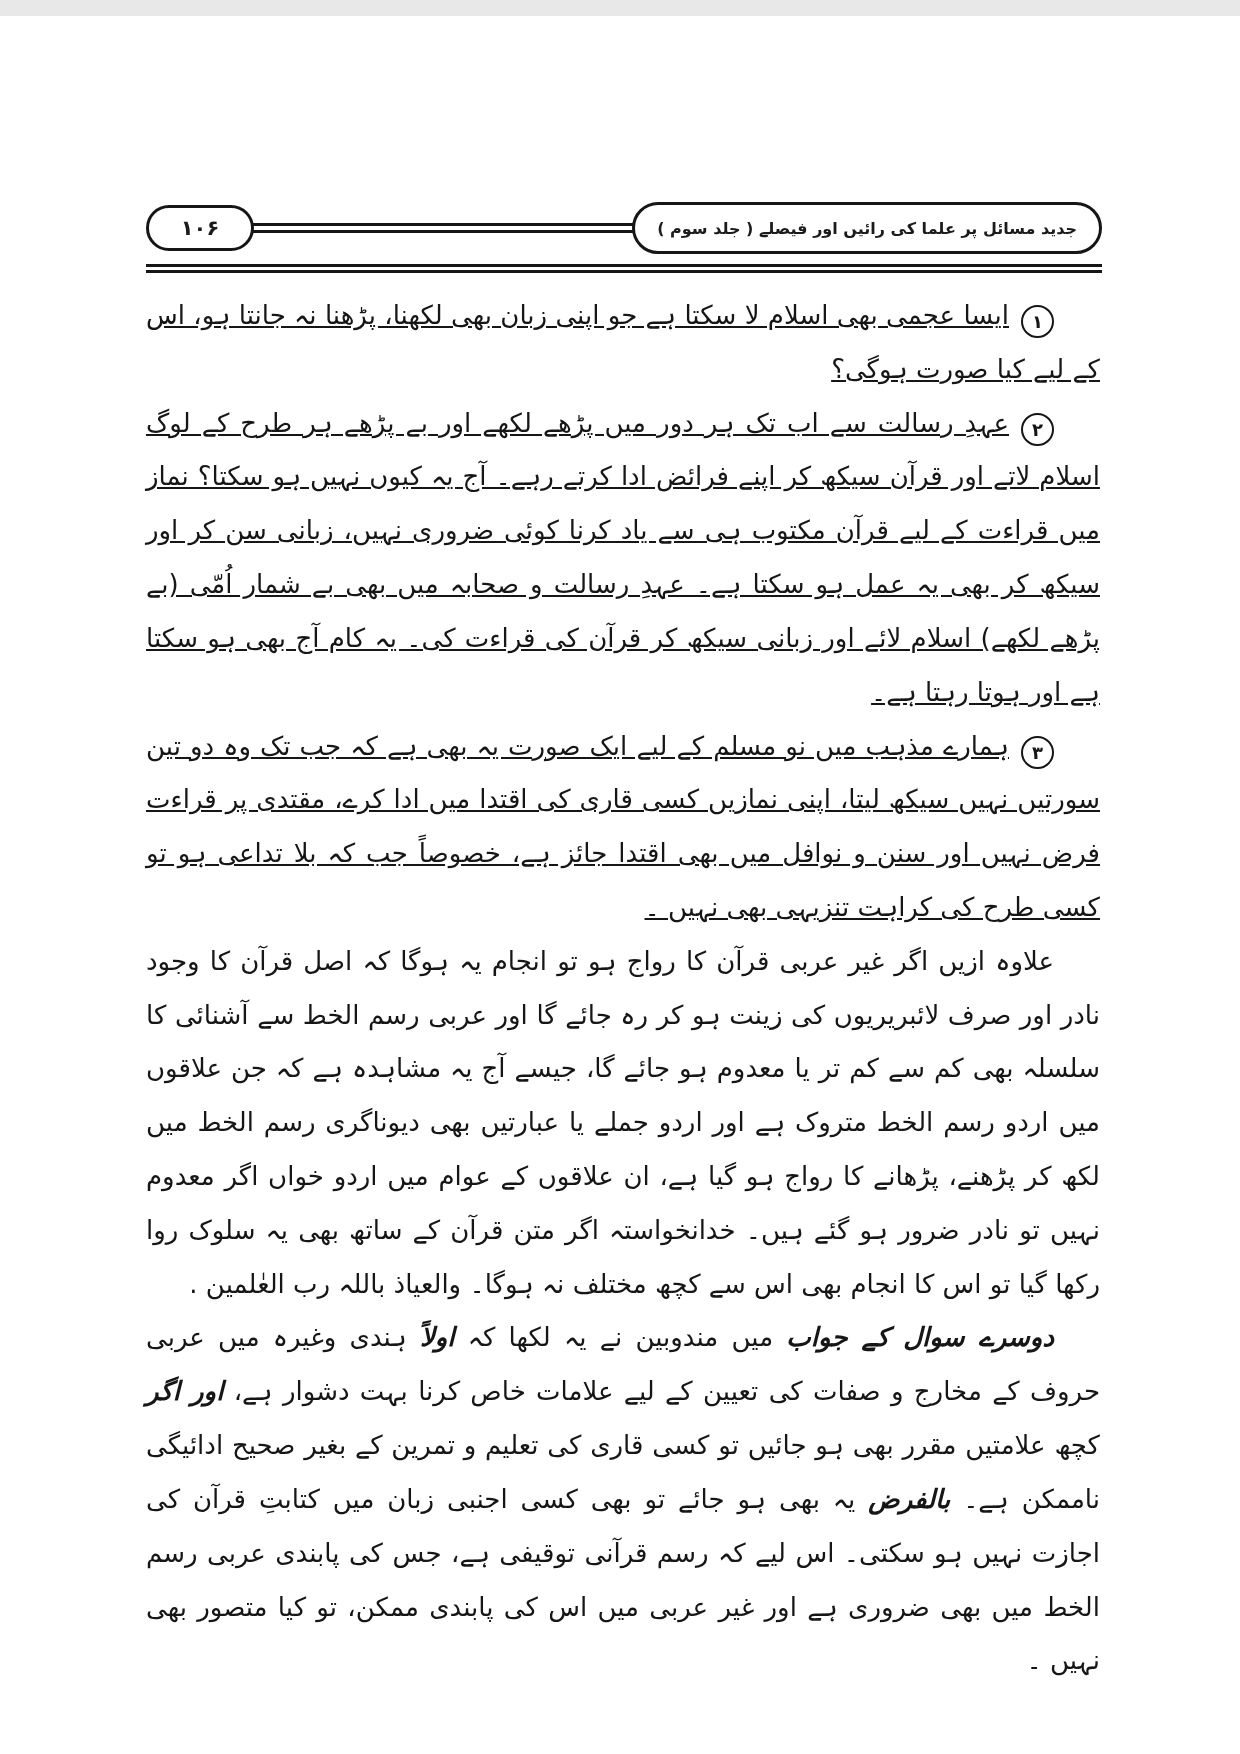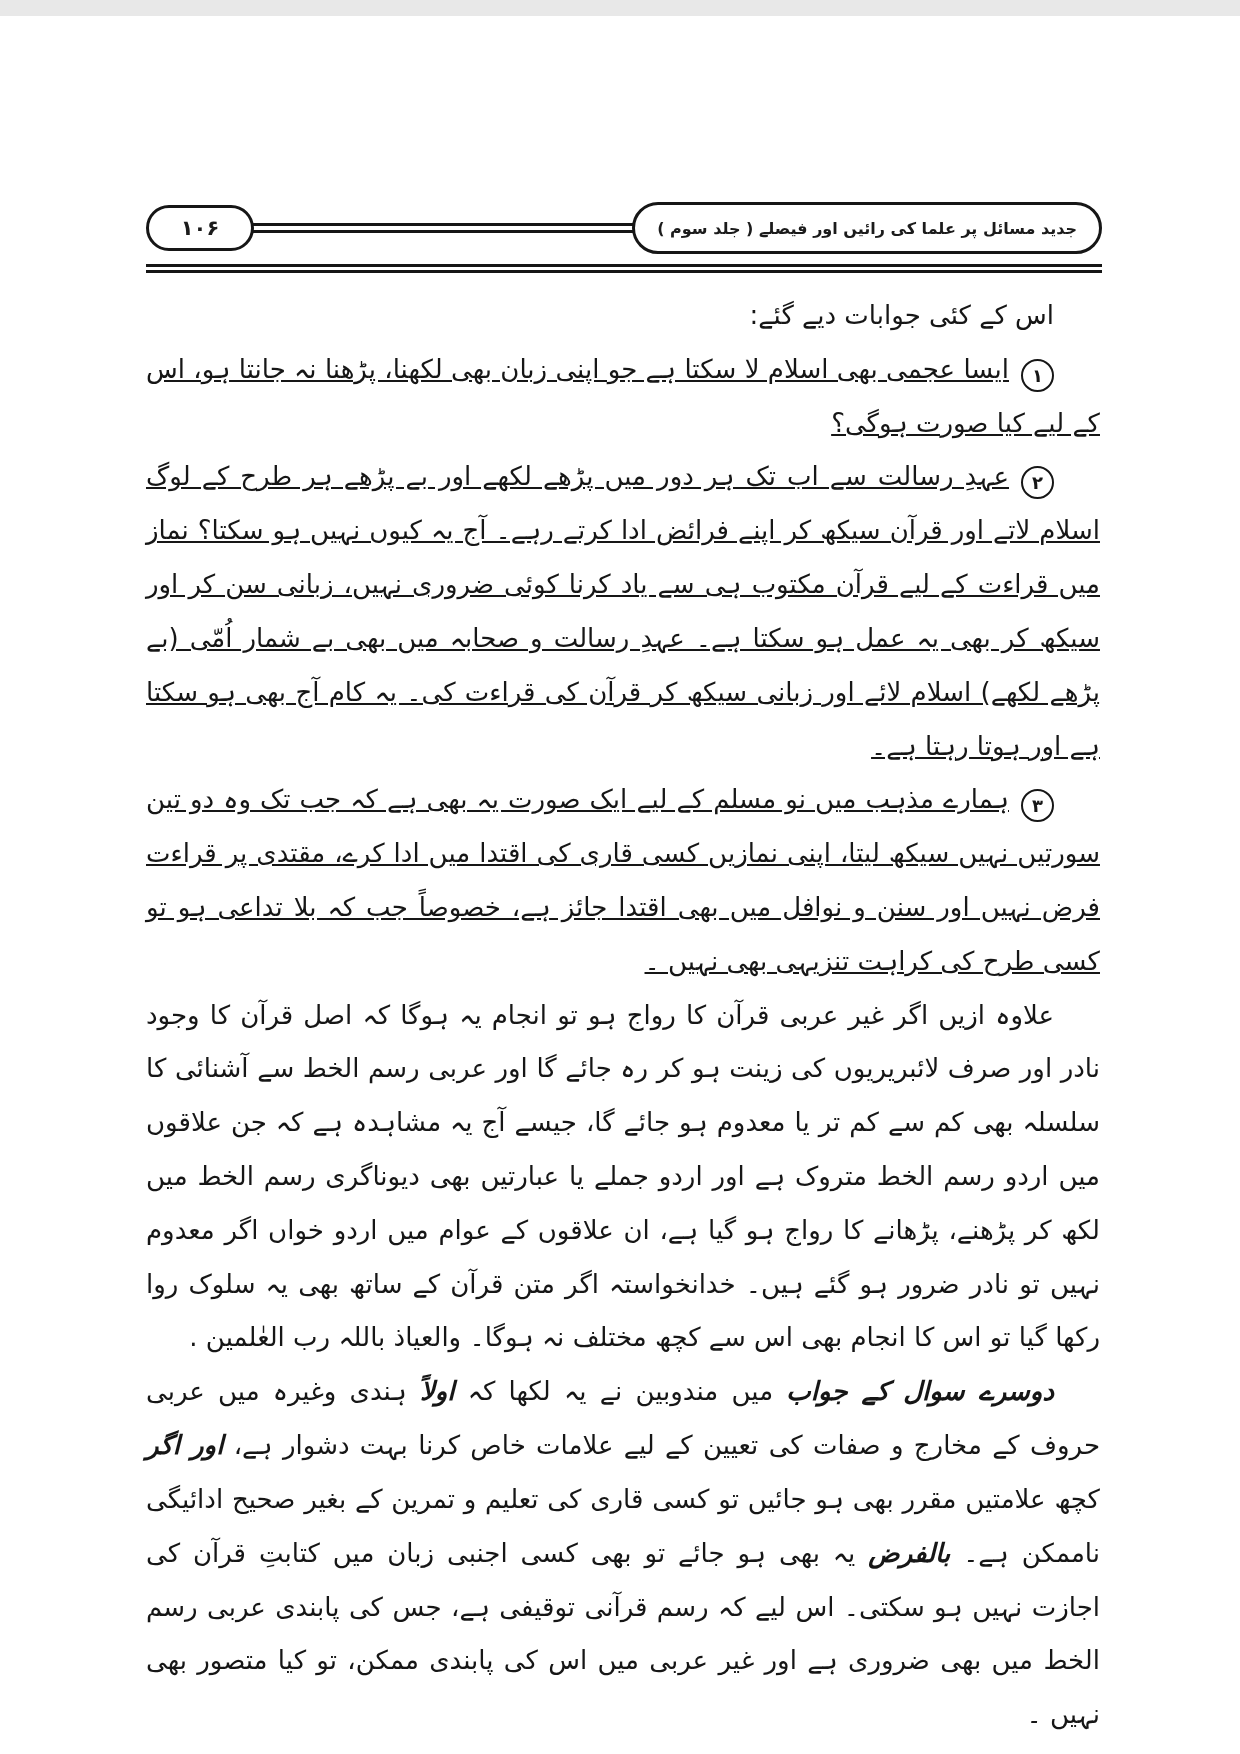--- a/index.html
+++ b/index.html
@@ -100,21 +100,20 @@
     <div class="pill pill-title">
       <span>جدید مسائل پر علما کی رائیں اور فیصلے ( جلد سوم )</span>
     </div>
   </div>
 
   <div class="double-rule"></div>
 
   <div class="body-text">
 
 
-    <p class="para-indent">اس کے کئی جوابات دیے گئے:</p>
 
     <p class="item">
       <span class="circ-num">۱</span><span>ایسا عجمی بھی اسلام لا سکتا ہے جو اپنی زبان بھی لکھنا، پڑھنا نہ جانتا ہو، اس کے لیے کیا صورت ہوگی؟</span>
     </p>
 
     <p class="item">
       <span class="circ-num">۲</span><span>عہدِ رسالت سے اب تک ہر دور میں پڑھے لکھے اور بے پڑھے ہر طرح کے لوگ اسلام لاتے اور قرآن سیکھ کر اپنے فرائض ادا کرتے رہے۔ آج یہ کیوں نہیں ہو سکتا؟ نماز میں قراءت کے لیے قرآن مکتوب ہی سے یاد کرنا کوئی ضروری نہیں، زبانی سن کر اور سیکھ کر بھی یہ عمل ہو سکتا ہے۔ عہدِ رسالت و صحابہ میں بھی بے شمار اُمّی (بے پڑھے لکھے) اسلام لائے اور زبانی سیکھ کر قرآن کی قراءت کی۔ یہ کام آج بھی ہو سکتا ہے اور ہوتا رہتا ہے۔</span>
     </p>
 
     <p class="item">

